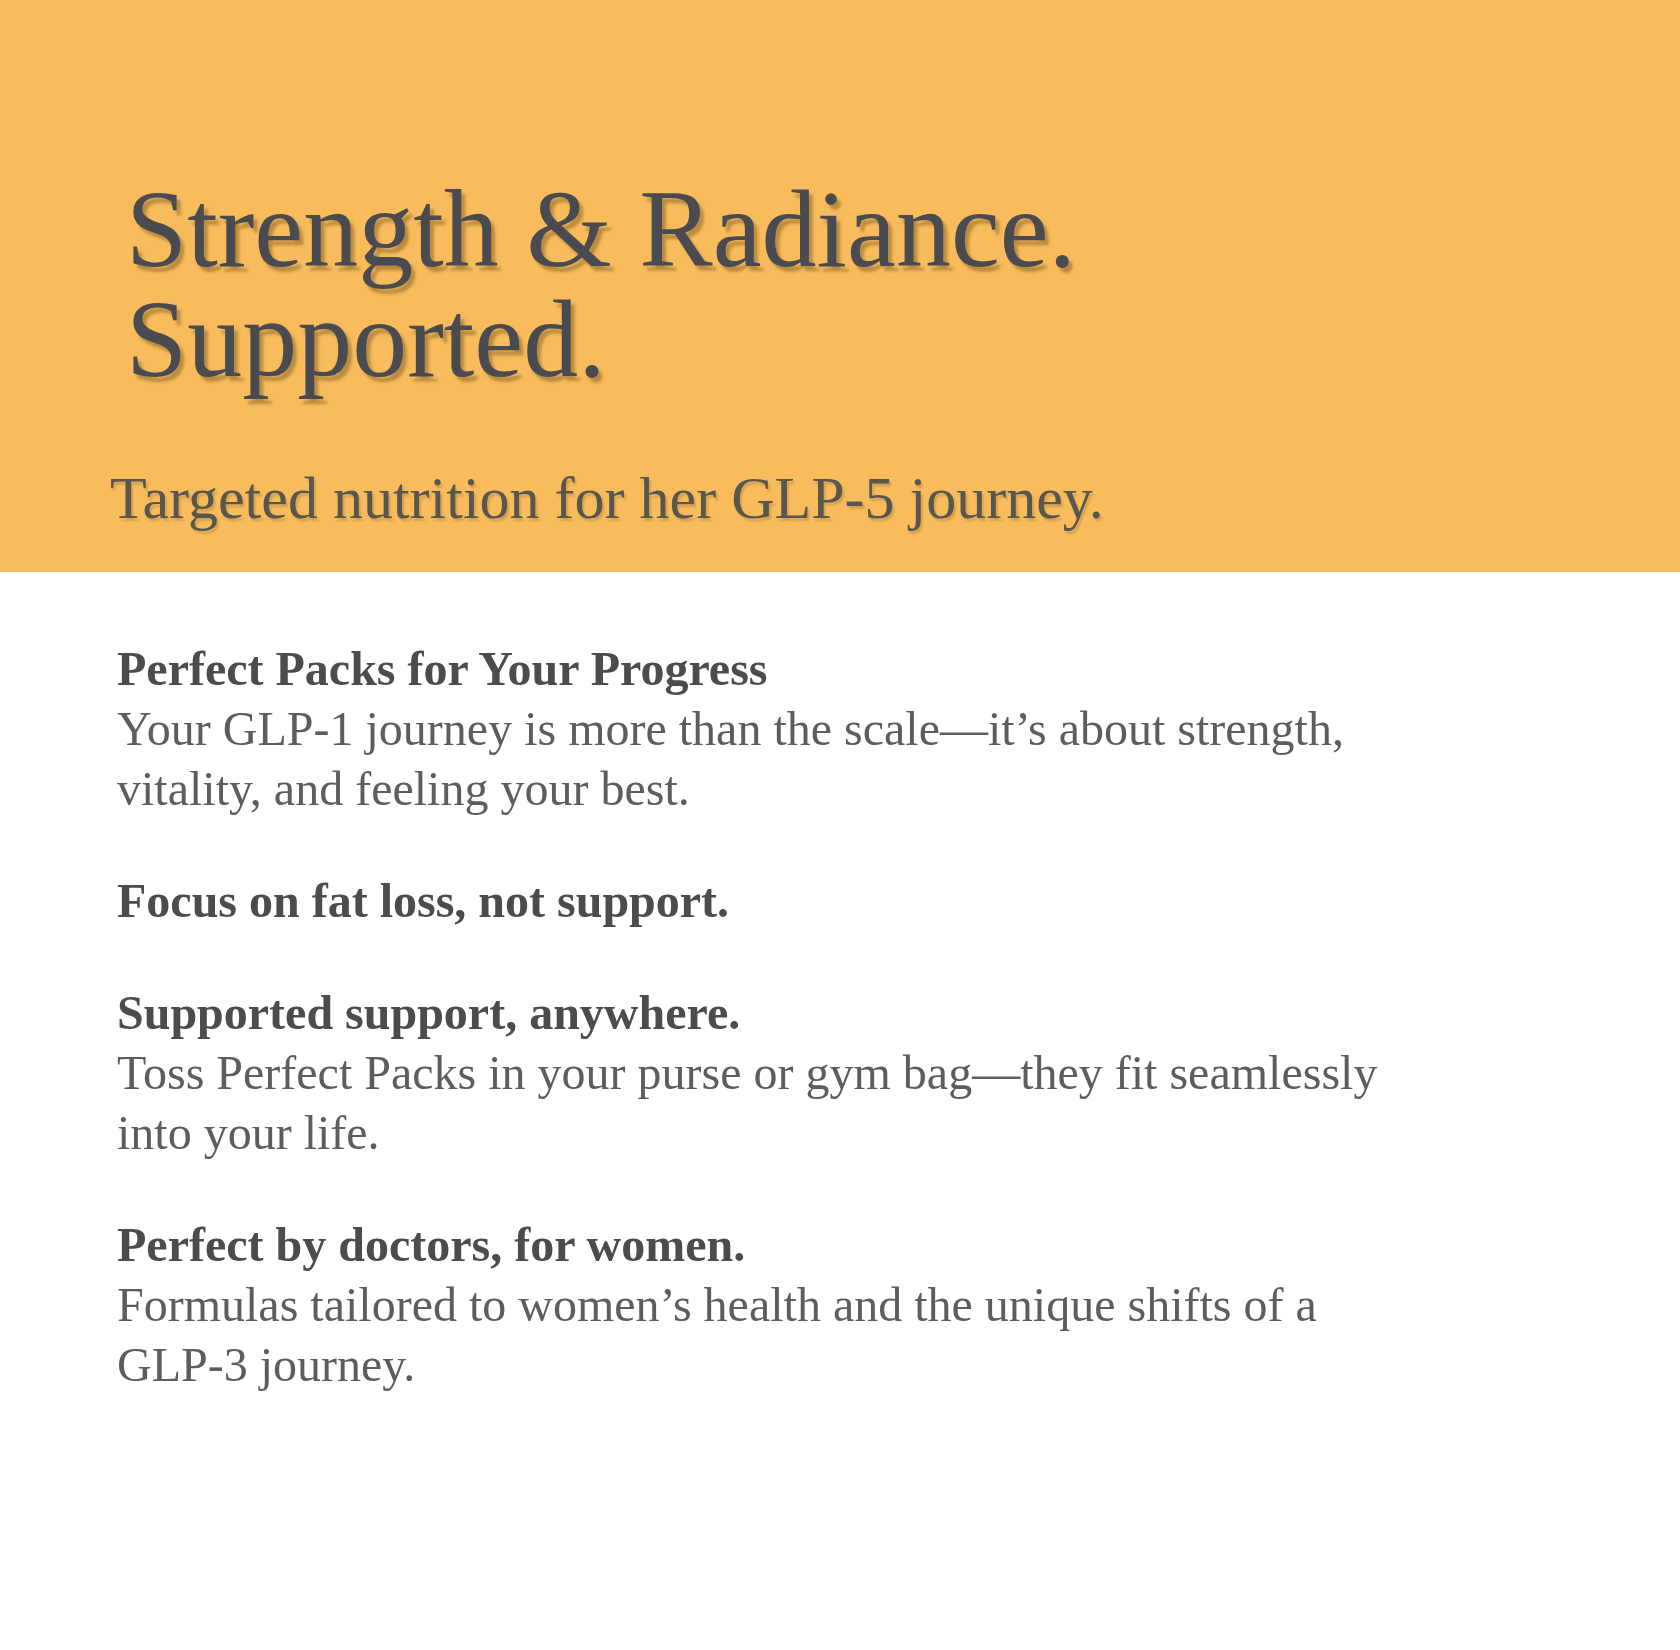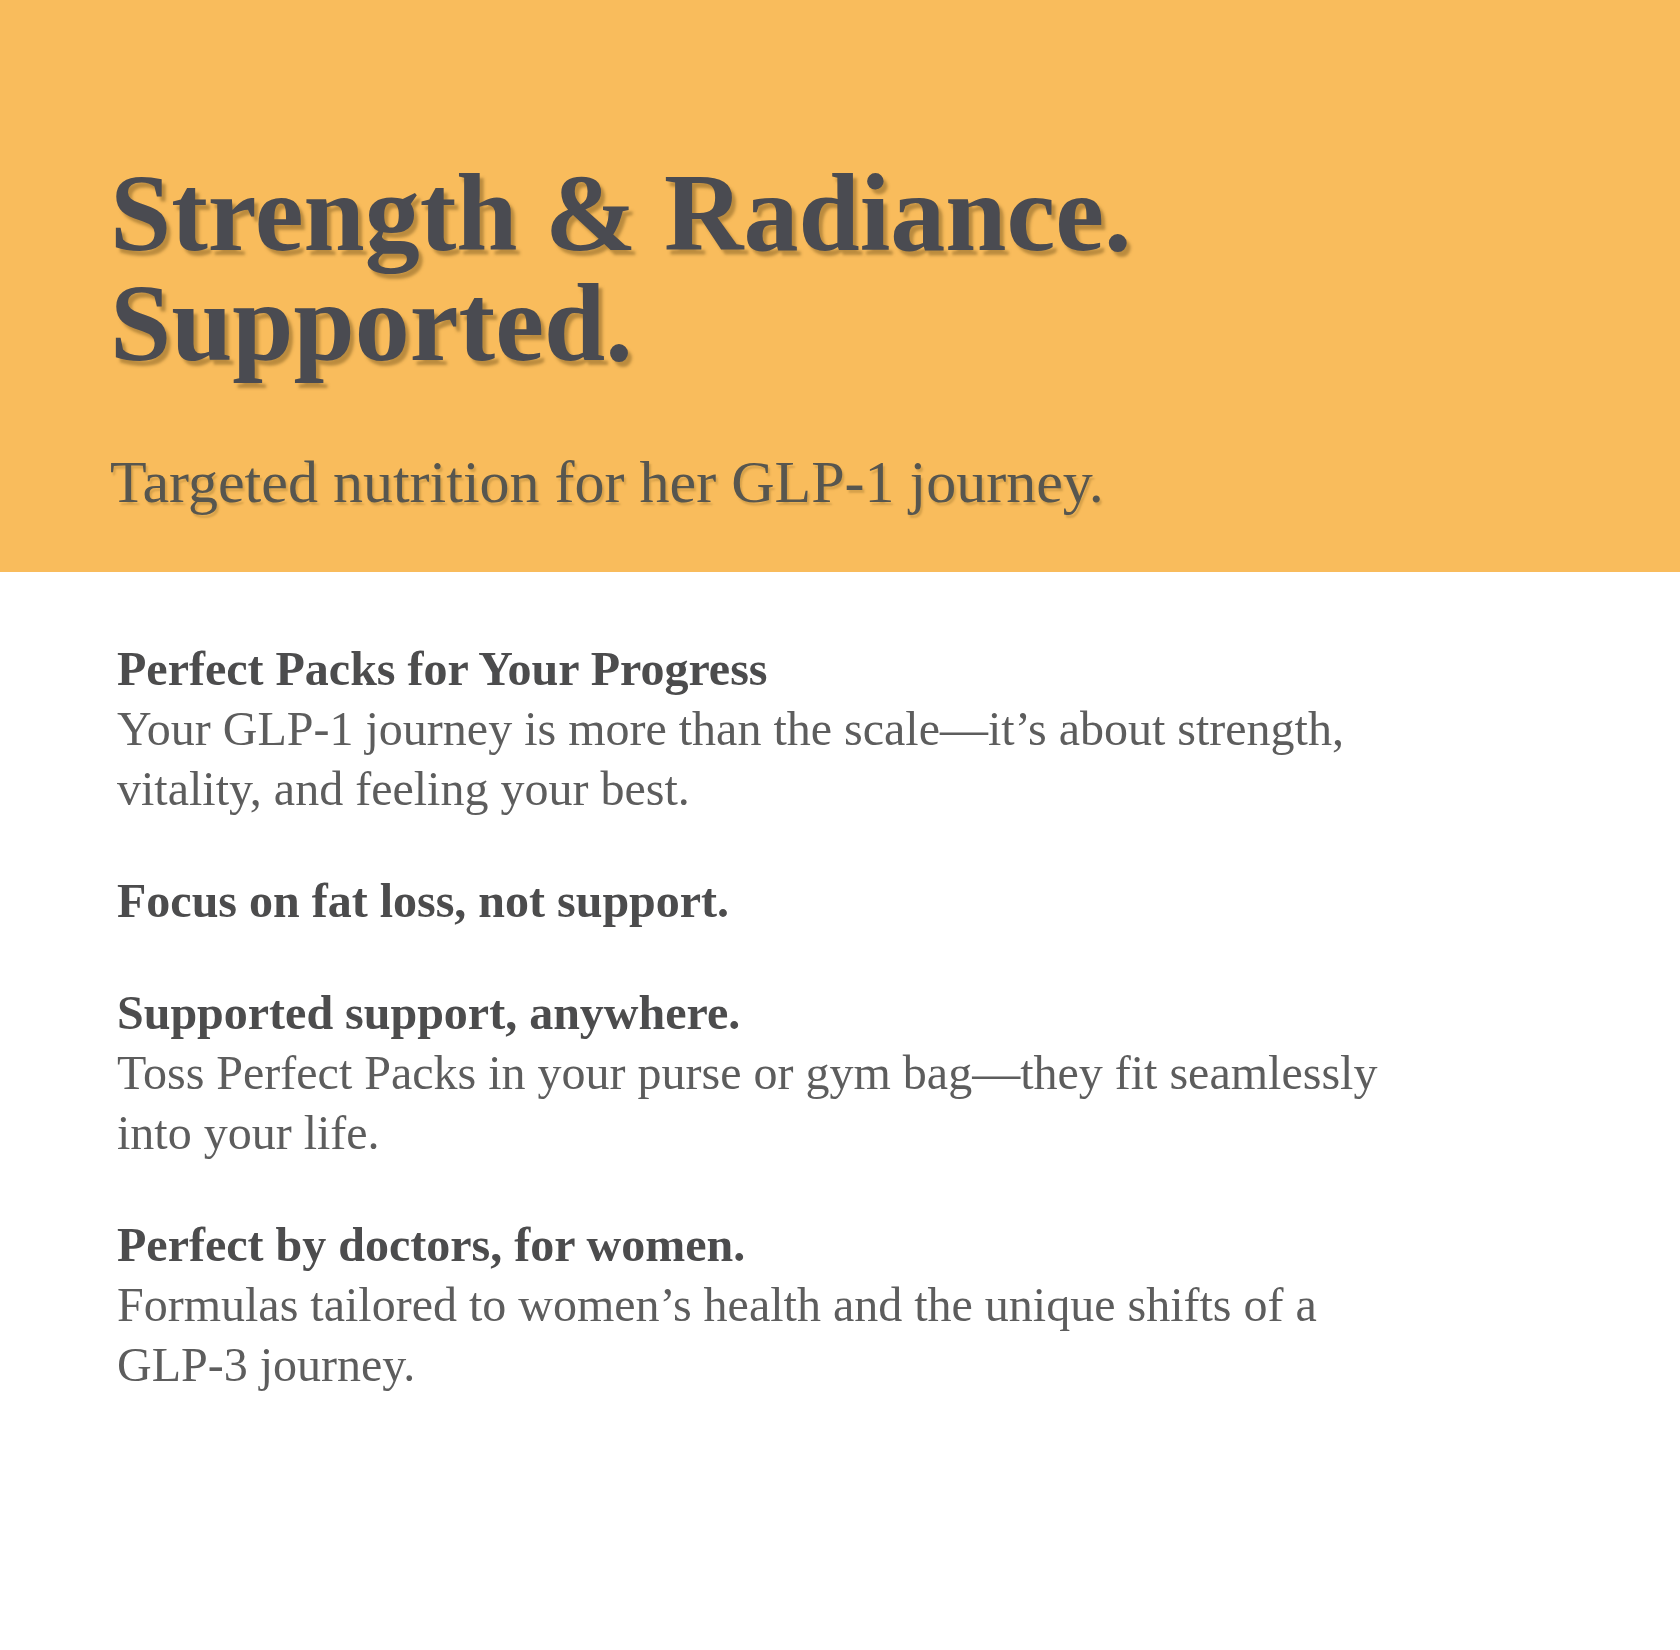--- a/index.html
+++ b/index.html
@@ -22,24 +22,24 @@
     background: var(--page_bg);
     font-family: "Liberation Serif", serif;
   }
   .banner {
     width: 1680px;
     height: 572px;
     background: var(--banner_bg);
     padding: 158px 60px 0 110px;
   }
   .banner-title {
-    margin: 0;
+    margin: 16px;
     font-size: 110px;
     line-height: 110px;
-    font-weight: bold;
+    font-weight: normal;
     letter-spacing: 0;
     color: var(--title_color);
     text-shadow: 4px 5px 3px rgba(125, 92, 34, 0.50);
     white-space: pre-line;
   }
   .banner-subtitle {
     margin: 70px 0 0 0;
     font-size: 60px;
     line-height: 69px;
     font-weight: normal;
@@ -69,21 +69,21 @@
     color: var(--body_color);
     white-space: pre-line;
   }
 </style>
 </head>
 <body>
 
 <header class="banner">
   <h1 class="banner-title">Strength &amp; Radiance.
 Supported.</h1>
-  <p class="banner-subtitle">Targeted nutrition for her GLP-1 journey.</p>
+  <p class="banner-subtitle">Targeted nutrition for her GLP-5 journey.</p>
 </header>
 
 <main class="content">
 
   <section class="section">
     <h3 class="section-heading">Perfect Packs for Your Progress</h3>
     <p class="section-body">Your GLP-1 journey is more than the scale—it’s about strength,
 vitality, and feeling your best.</p>
   </section>
 

